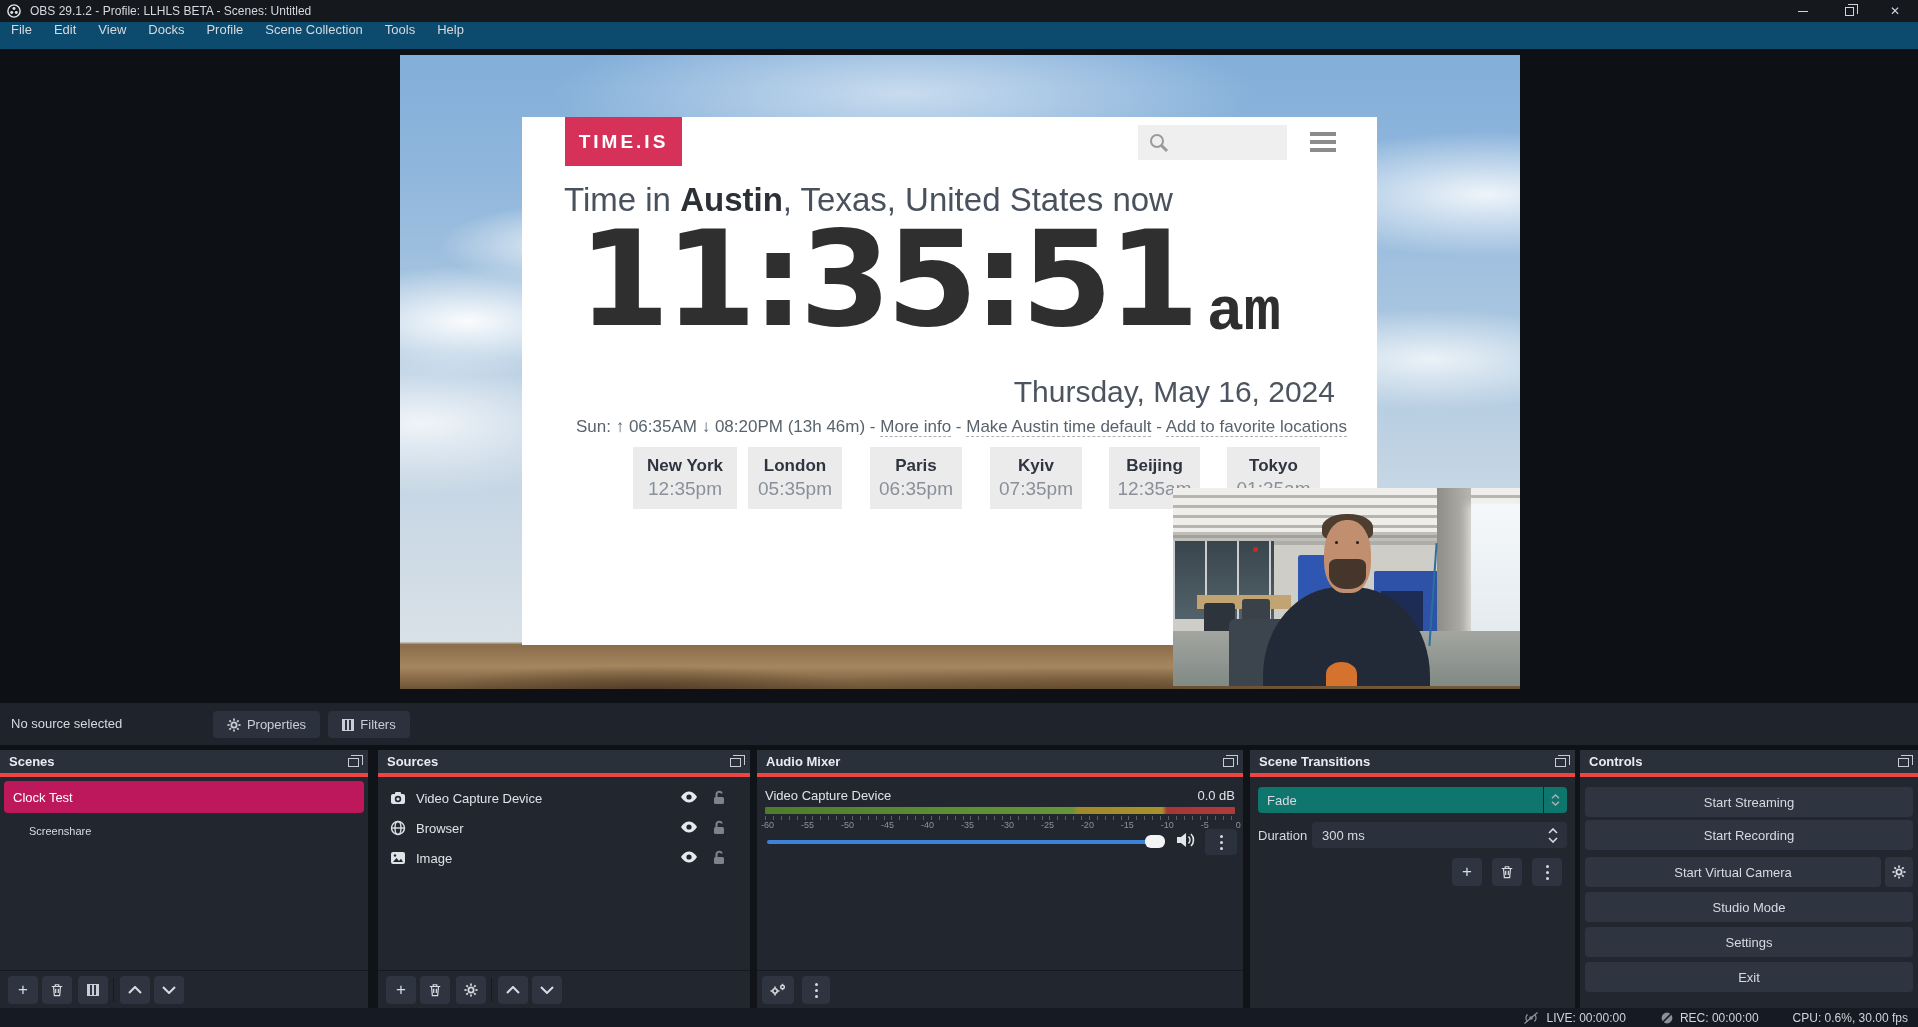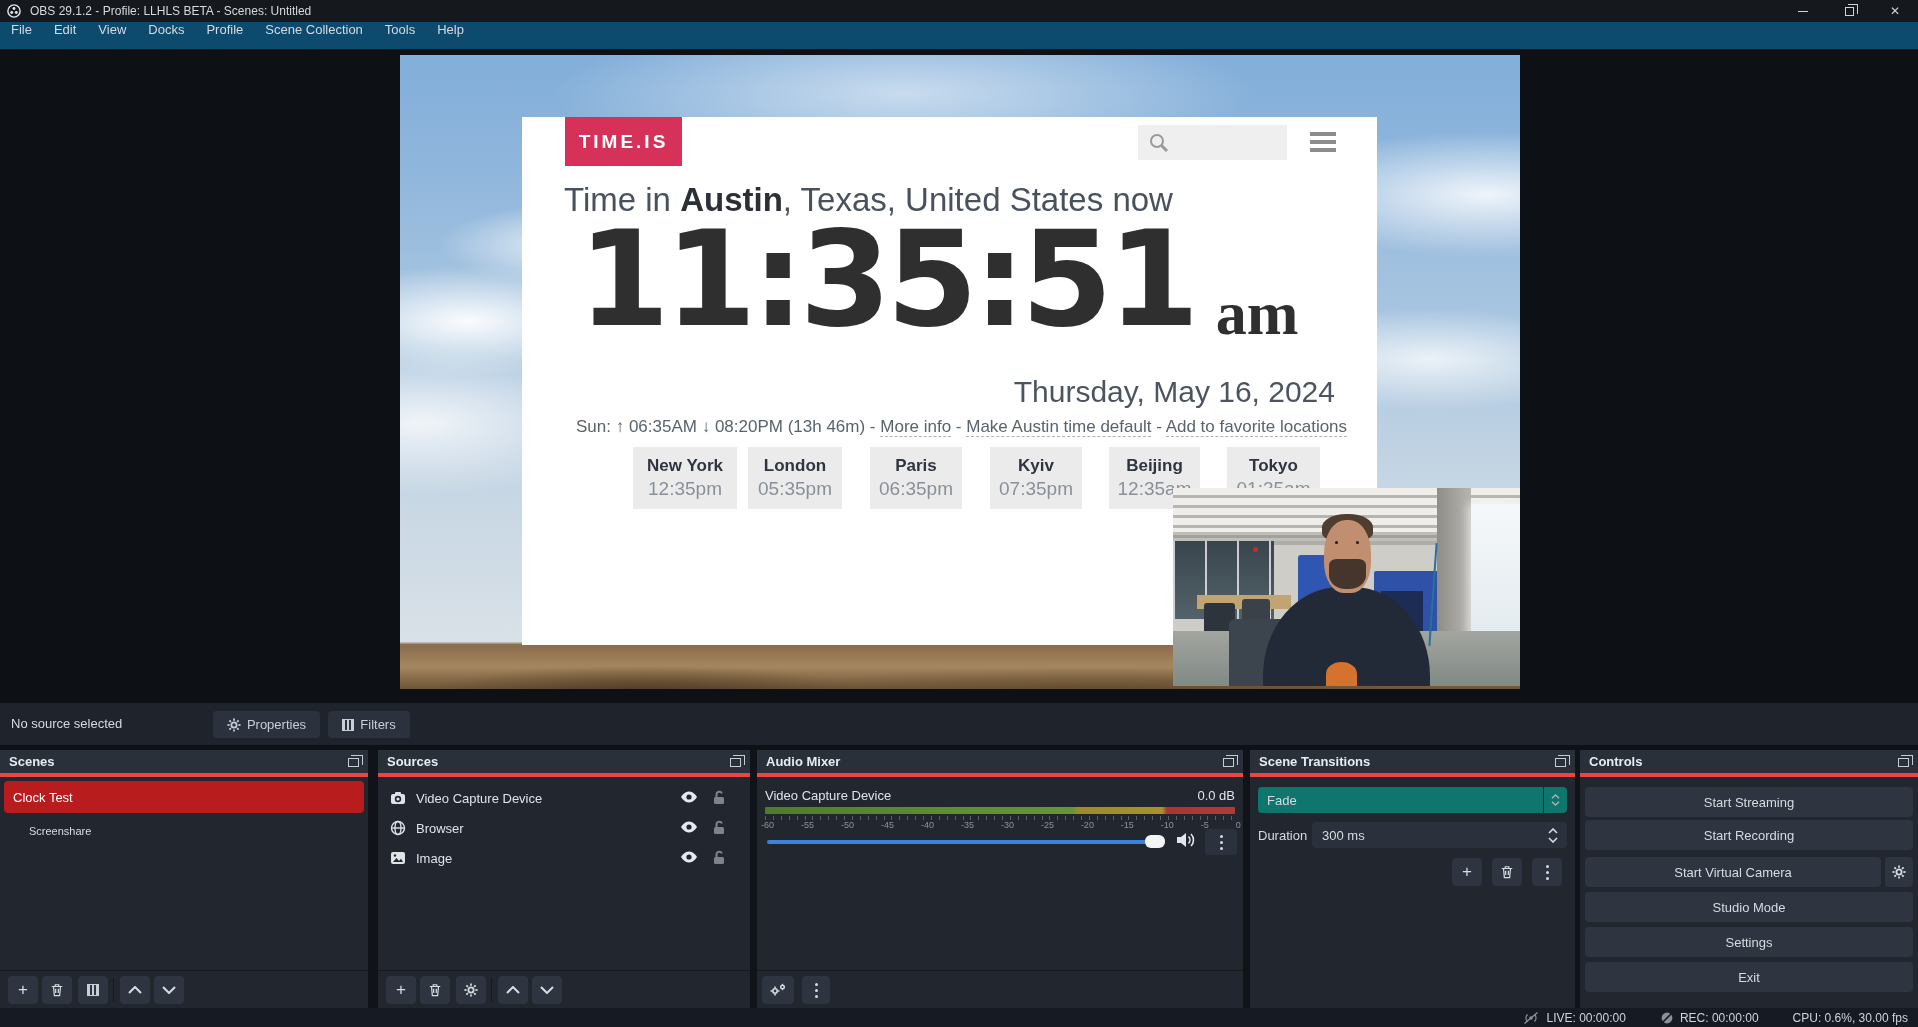--- a/index.html
+++ b/index.html
@@ -53,22 +53,22 @@
   .ti-search { position:absolute; left:616px; top:8px; width:149px; height:35px; background:#efefef; }
   .ti-search svg { position:absolute; left:10px; top:7px; }
   .ti-burger { position:absolute; left:788px; top:15px; width:26px; height:20px;
     display:flex; flex-direction:column; justify-content:space-between; }
   .ti-burger i { display:block; height:4px; background:#8b8b8b; }
   .ti-heading { position:absolute; left:42px; top:64px; font-size:33px; color:#49525c; white-space:nowrap; }
   .ti-heading b { color:#2b3036; font-weight:bold; }
   .clock-row { position:absolute; left:56px; top:98px; display:flex; align-items:flex-end; color:#2f2f2f; }
   .clock-time { font-family:"DejaVu Sans", sans-serif; font-weight:800; font-size:132px;
     line-height:0.98; letter-spacing:-5px; }
-  .clock-ampm { font-family:Liberation Serif, serif; font-weight:800; font-size:62px;
-    line-height:1.0; margin-left:21px; }
+  .clock-ampm { font-family:Liberation Mono, monospace; font-weight:800; font-size:62px;
+    line-height:1.0; margin-left:12px; }
   .ti-date { position:absolute; right:42px; top:258px; font-size:30px; color:#4c555f; white-space:nowrap; }
   .ti-sun { position:absolute; left:54px; top:300px; width:760px; font-size:17px; color:#59636d;
     white-space:nowrap; }
   .ti-sun .lnk { border-bottom:1px dashed #aab2ba; }
   .ti-cities { position:absolute; left:0; top:330px; width:855px; height:62px; }
   .city-box { position:absolute; top:0; height:62px; background:#ebebeb; text-align:center;
     padding-top:9px; }
   .city-name { font-size:17px; font-weight:bold; color:#2f3540; }
   .city-time { font-size:19px; color:#8a9099; margin-top:2px; }
 
@@ -130,21 +130,21 @@
   .popout { position:absolute; right:9px; top:8px; width:11px; height:9px; border:1px solid #c6cbd4; }
   .popout:before { content:""; position:absolute; left:2px; top:-4px; width:11px; height:9px;
     border:1px solid #c6cbd4; border-left:none; border-bottom:none; }
   .dock-toolbar { position:absolute; left:0; right:0; bottom:0; height:38px;
     border-top:1px solid #161a20; }
   .tb-btn { position:absolute; top:5px; width:30px; height:28px; background:#2e3540; border-radius:4px;
     display:flex; align-items:center; justify-content:center; color:#d8dbe1; font-size:17px; }
   .tb-sep { position:absolute; top:7px; width:1px; height:24px; background:#161a20; }
 
   .scene-item-selected { position:absolute; left:4px; right:4px; top:31px; height:30px;
-    background:#b91c1c; border-radius:4px; color:#ffffff; font-size:13px;
+    background:#be185d; border-radius:4px; color:#ffffff; font-size:13px;
     display:flex; align-items:center; padding:16px 9px; }
   .scene-item { position:absolute; left:20px; right:4px; top:66px; height:30px;
     color:#d9dce2; font-size:11px; display:flex; align-items:center; padding:0 9px; }
 
   .source-row { position:absolute; left:0; right:0; height:30px; display:flex; align-items:center;
     color:#dfe2e7; font-size:13px; padding-left:12px; gap:10px; }
   .row-eye { position:absolute; right:52px; top:7px; }
   .row-lock { position:absolute; right:24px; top:7px; }
 
   

